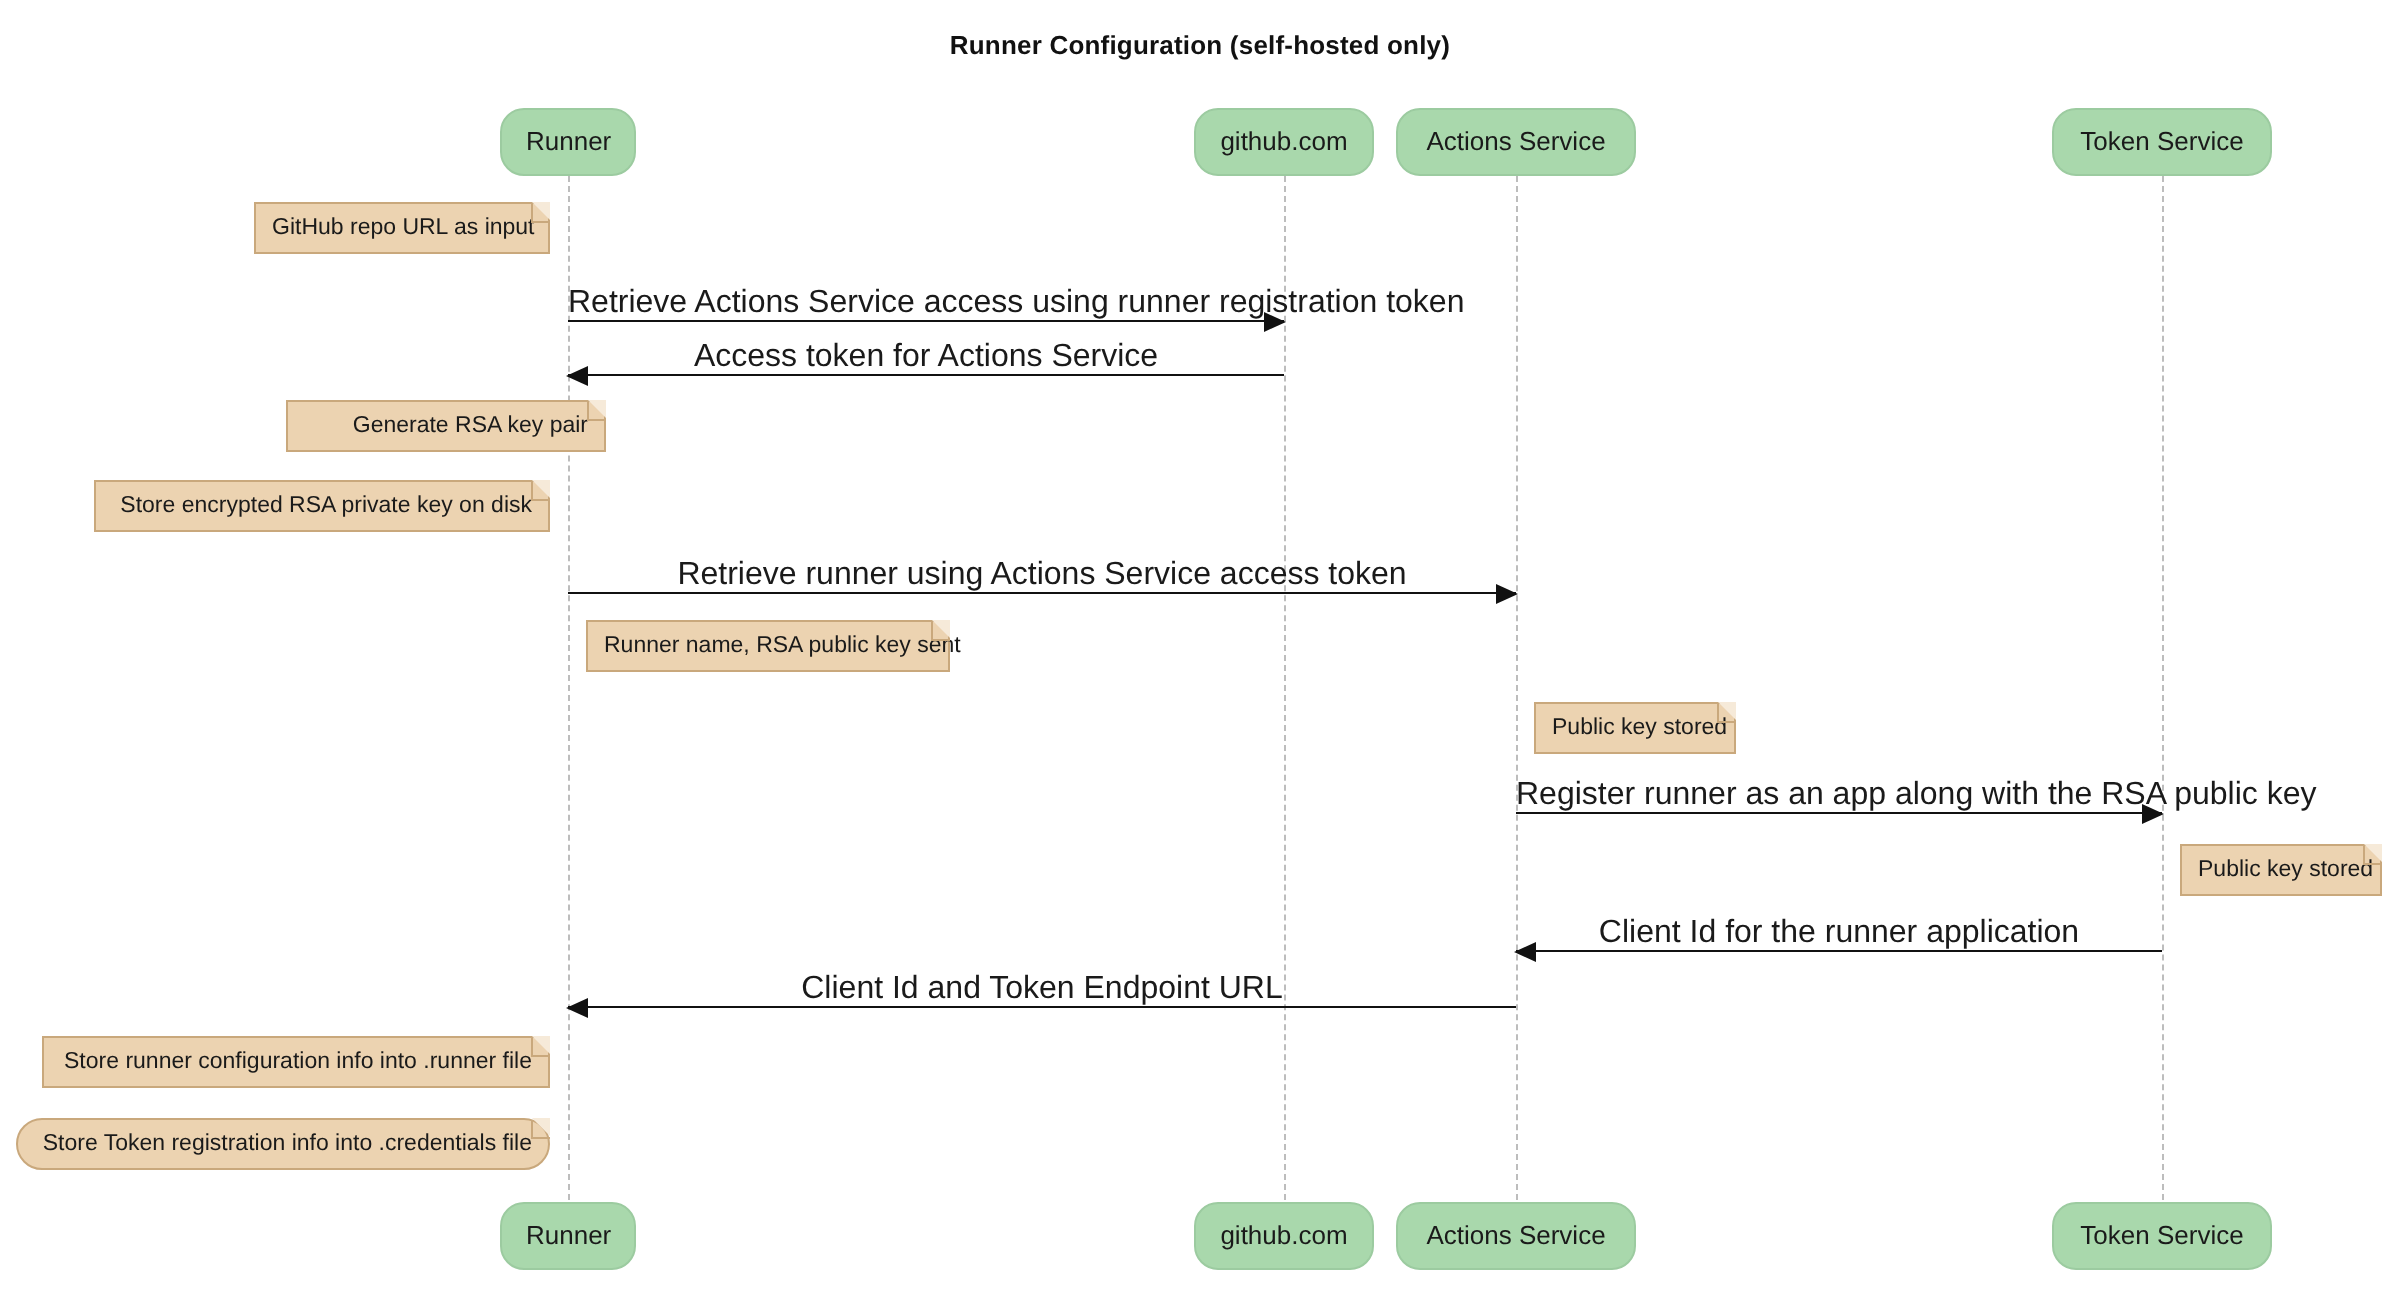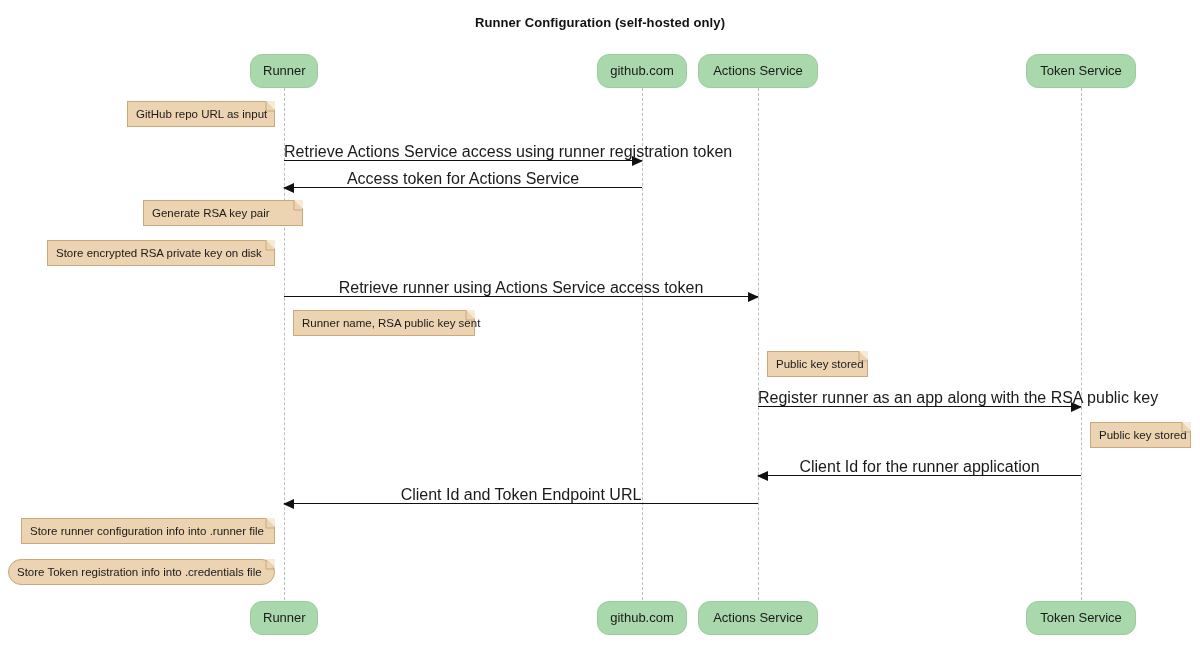--- a/index.html
+++ b/index.html
@@ -63,20 +63,21 @@
     position: absolute;
     box-sizing: border-box;
     background: #ecd3b1;
     border: 1px solid #c9a87c;
     height: 26px;
     line-height: 24px;
     font-size: 11.5px;
     color: #1a1a1a;
     white-space: nowrap;
     padding: 0 8px;
+    text-align: right;
   }
   .note .fold {
     position: absolute;
     top: -1px;
     right: -1px;
     width: 0;
     height: 0;
     border-left: 9px solid transparent;
     border-top: 9px solid #f6ead9;
   }

